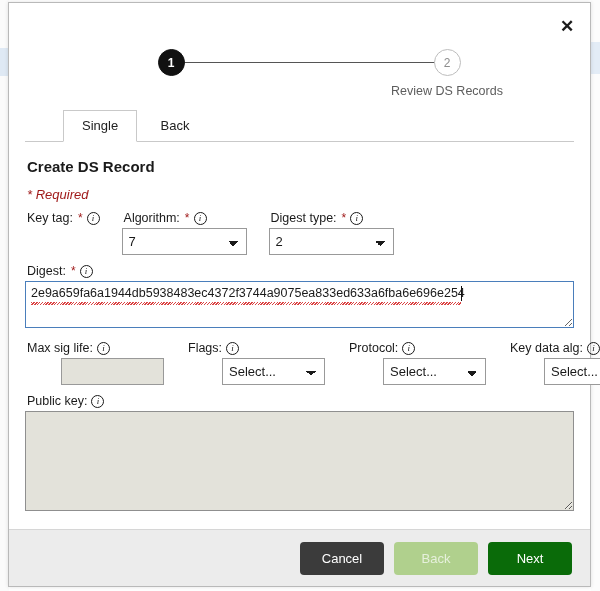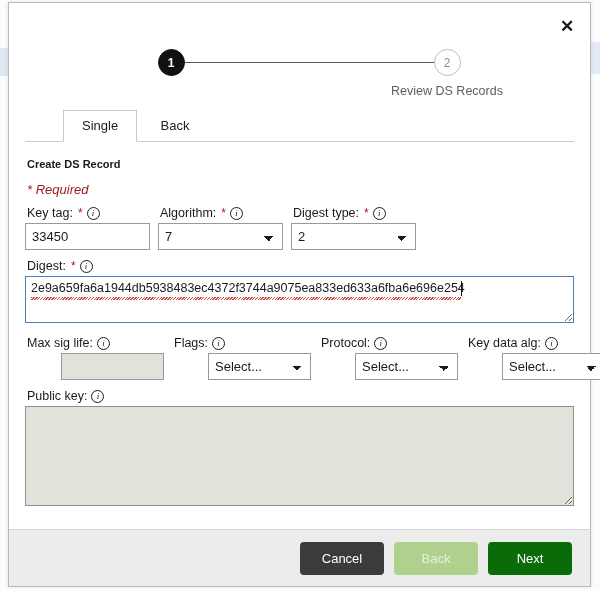--- a/index.html
+++ b/index.html
@@ -151,35 +151,35 @@
   }
   .tab.inactive {
     border: 1px solid transparent;
   }
 
   
   .form-body {
     padding: 14px 16px 0 16px;
   }
   .form-title {
-    font-size: 11px;
+    font-size: 15px;
     font-weight: bold;
     color: #1a1a1a;
     margin: 2px 0 12px 2px;
   }
   .required-note {
     font-size: 13px;
     color: #a01b1b;
     margin: 0 0 9px 2px;
     font-style: italic;
   }
 
   .field-row {
     display: flex;
-    gap: 8px;
+    gap: 22px;
     margin-bottom: 9px;
   }
   .field {
     display: flex;
     flex-direction: column;
   }
   .field-label {
     font-size: 12.5px;
     color: #1a1a1a;
     margin: 0 0 3px 2px;
@@ -385,21 +385,20 @@
     <div class="required-note">* Required</div>
 
     <div class="field-row">
 
       <div class="field">
         <div class="field-label">
           <span>Key tag:</span>
           <span class="req-star">*</span>
           <span class="info-icon">i</span>
         </div>
-        <input class="text-input w-keytag" type="text" value="33450" style="">
       </div>
 
       <div class="field">
         <div class="field-label">
           <span>Algorithm:</span>
           <span class="req-star">*</span>
           <span class="info-icon">i</span>
         </div>
         <select class="select-input w-alg">
           <option>7</option>

